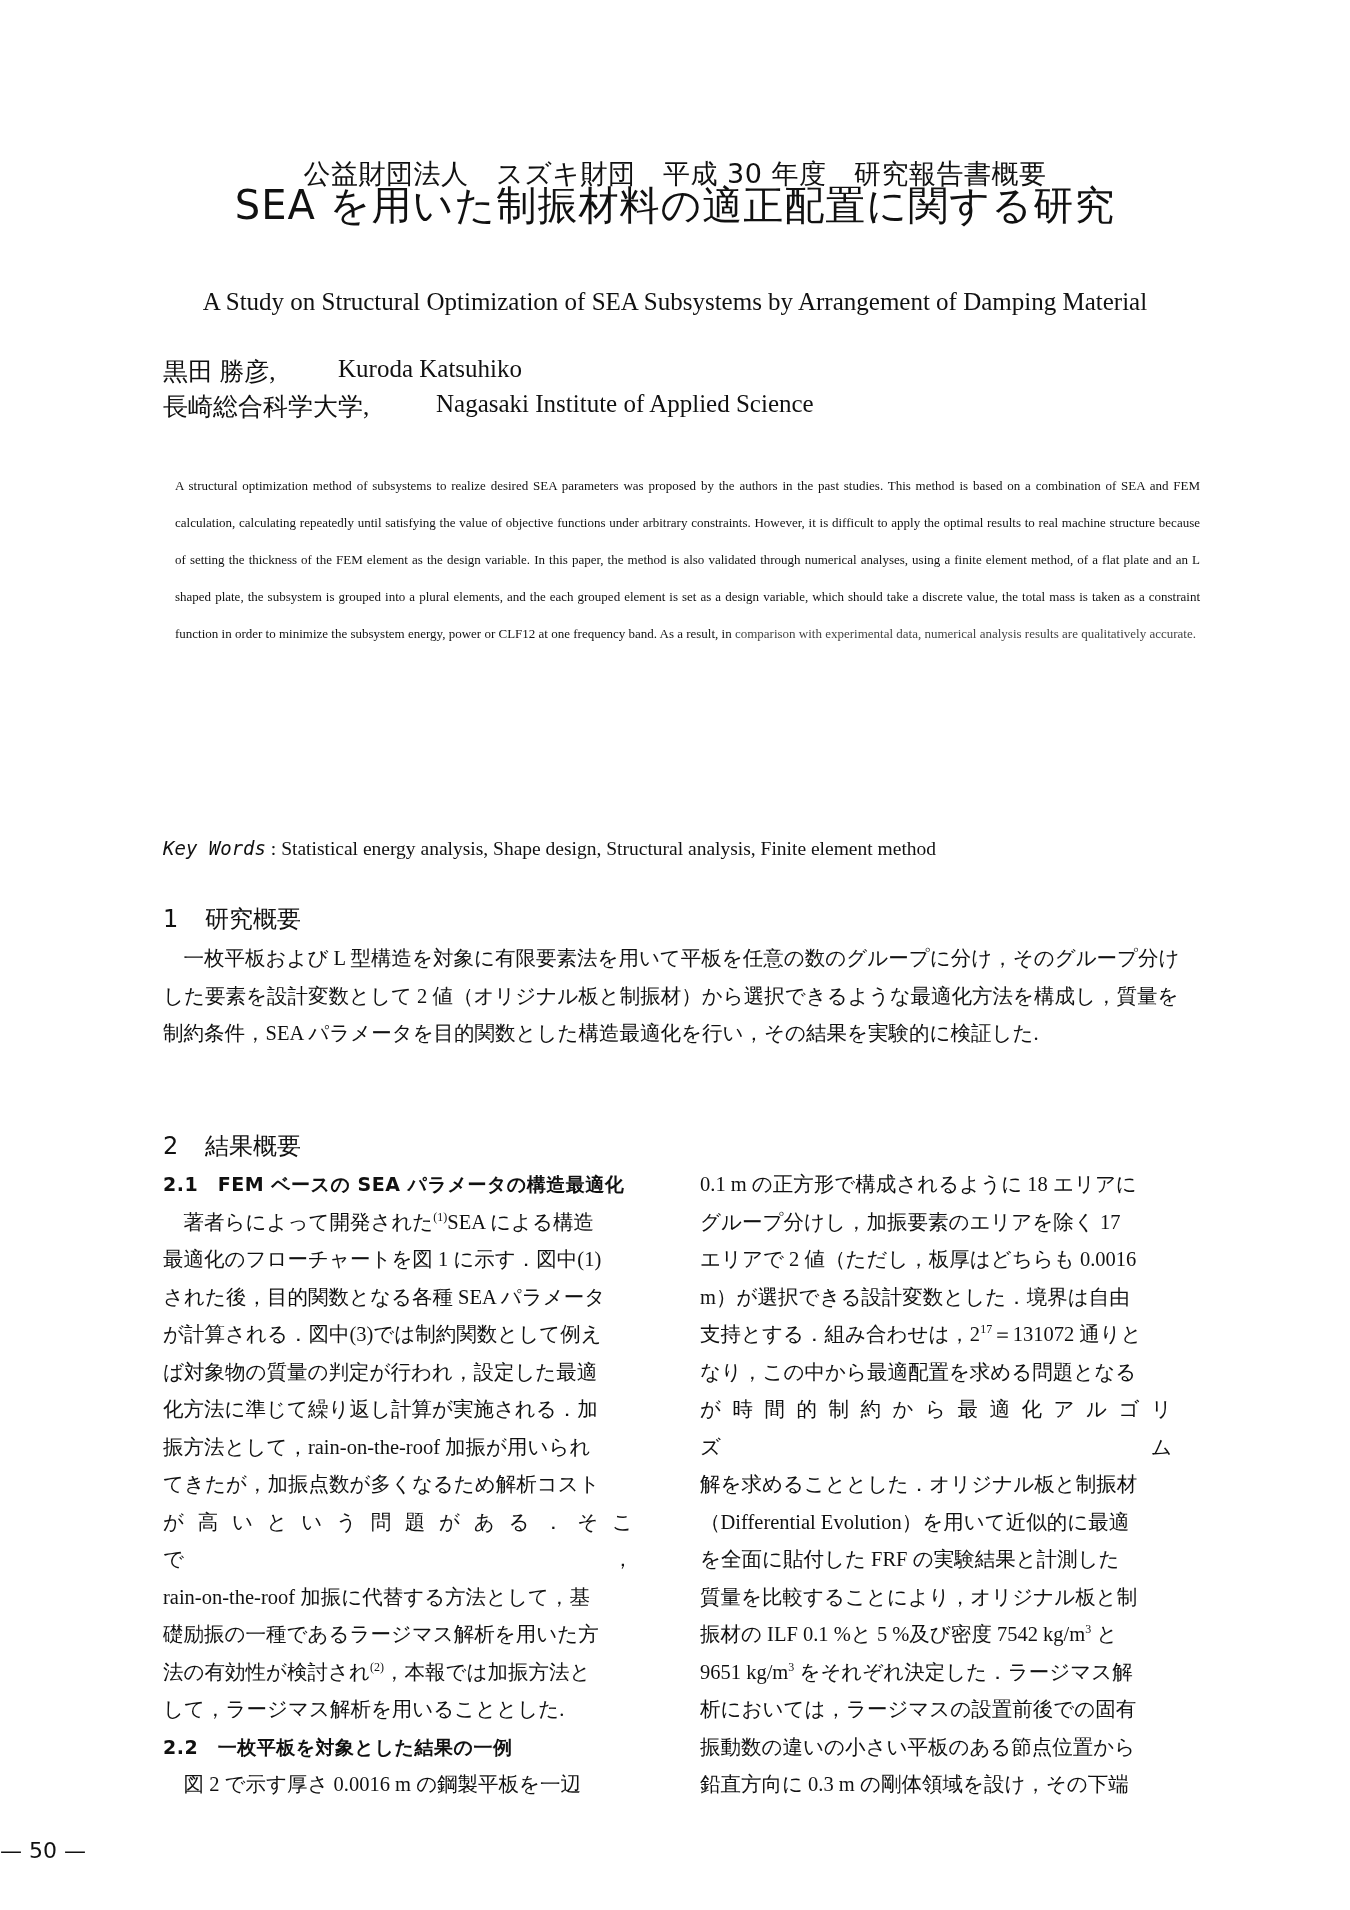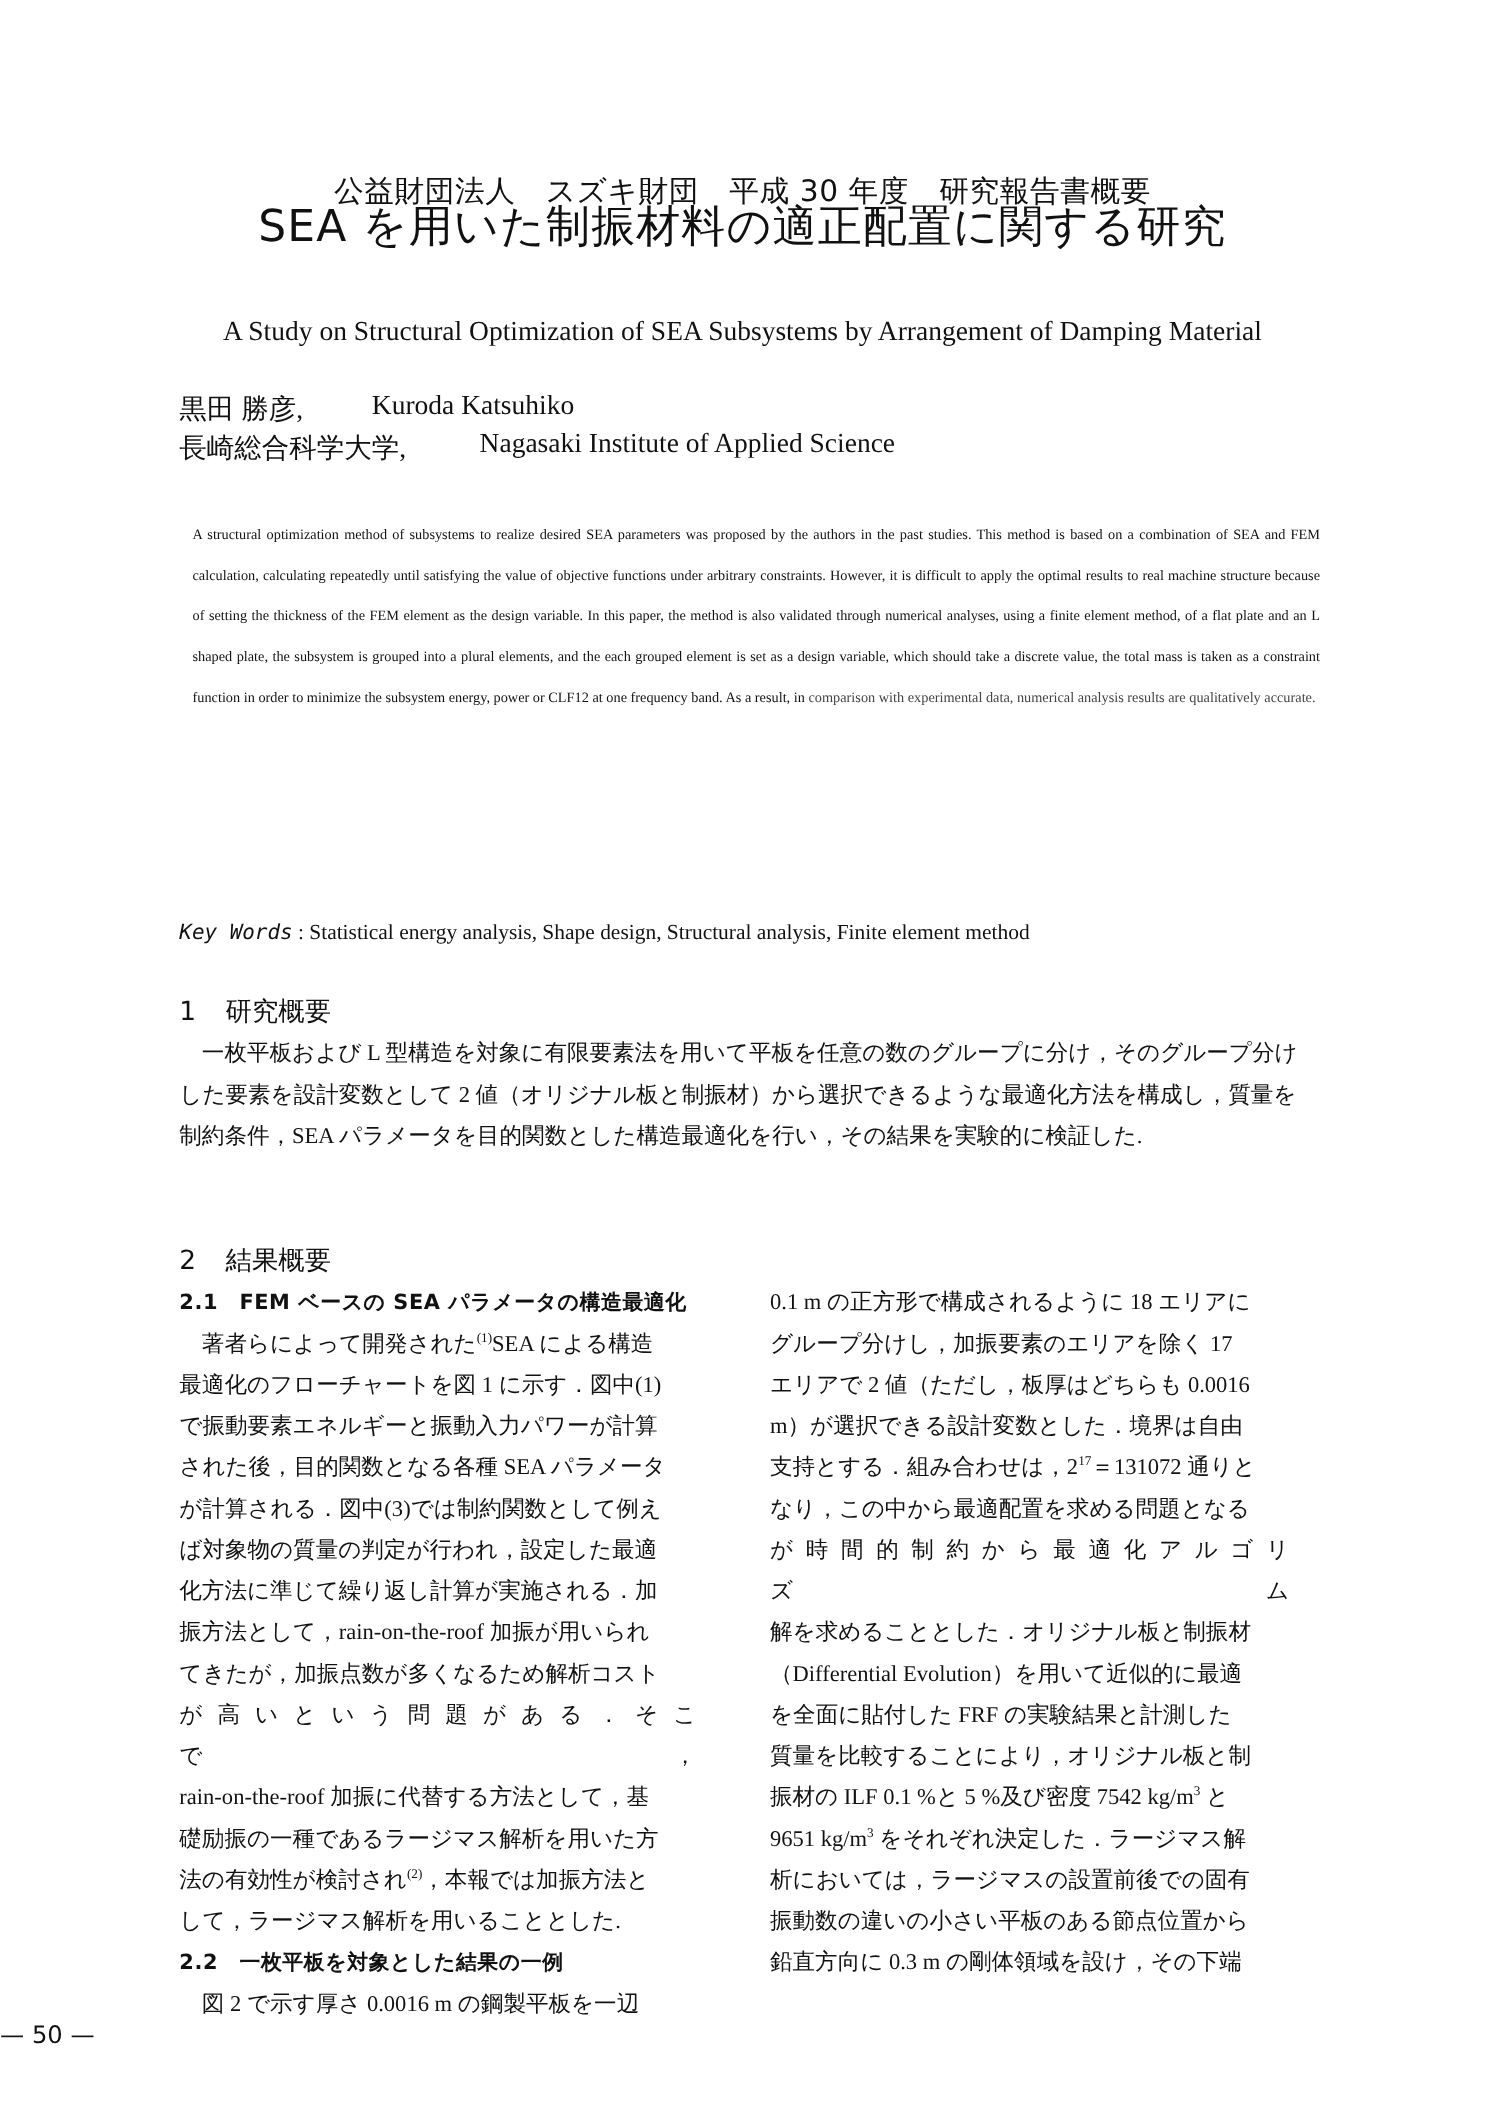--- a/index.html
+++ b/index.html
@@ -95,21 +95,20 @@
   <span class="num">2</span><span>結果概要</span>
 </div>
 
 <div class="col serif" id="col-left">
   <div class="subhead sans">
     <span>2.1</span>　<span>FEM ベースの SEA パラメータの構造最適化</span>
   </div>
   <div class="para">
     <span class="line">　<span>著者らによって開発された</span><sup>(1)</sup><span>SEA による構造</span></span>
     <span class="line">最適化のフローチャートを図 1 に示す．図中(1)</span>
-    <span class="line">で振動要素エネルギーと振動入力パワーが計算</span>
     <span class="line">された後，目的関数となる各種 SEA パラメータ</span>
     <span class="line">が計算される．図中(3)では制約関数として例え</span>
     <span class="line">ば対象物の質量の判定が行われ，設定した最適</span>
     <span class="line">化方法に準じて繰り返し計算が実施される．加</span>
     <span class="line">振方法として，rain-on-the-roof 加振が用いられ</span>
     <span class="line">てきたが，加振点数が多くなるため解析コスト</span>
     <span class="line spread" style="letter-spacing:12px;"><span>が高いという問題がある．そこで，</span></span>
     <span class="line">rain-on-the-roof 加振に代替する方法として，基</span>
     <span class="line">礎励振の一種であるラージマス解析を用いた方</span>
     <span class="line"><span>法の有効性が検討され</span><sup>(2)</sup><span>，本報では加振方法と</span></span>

